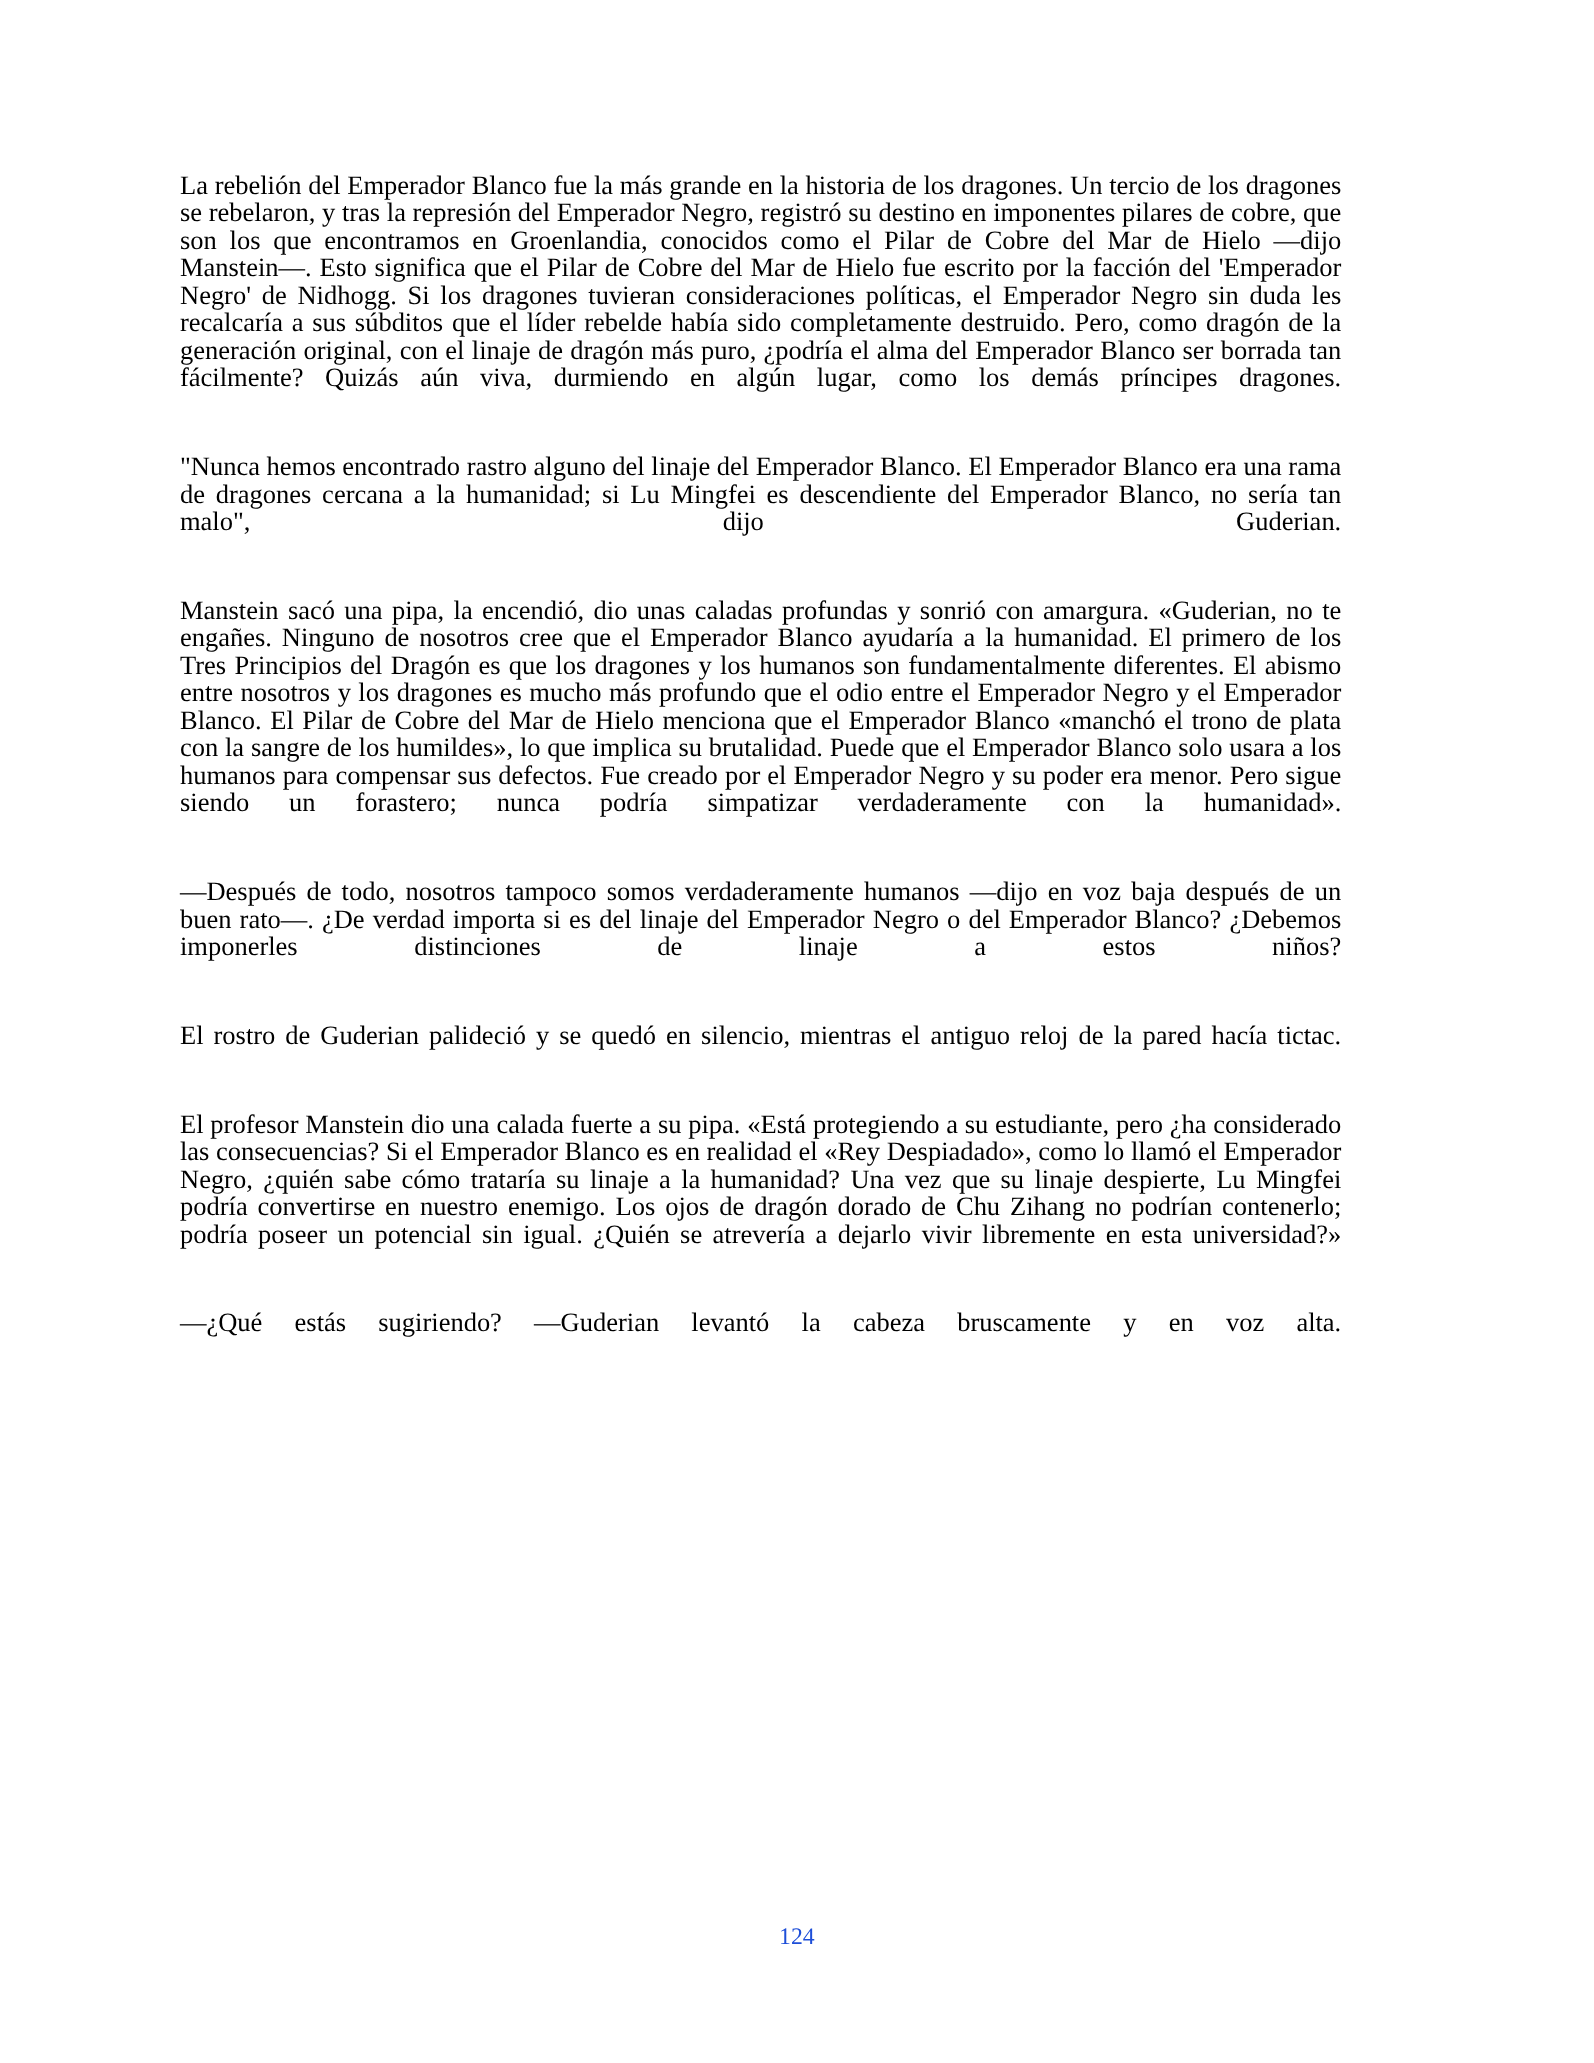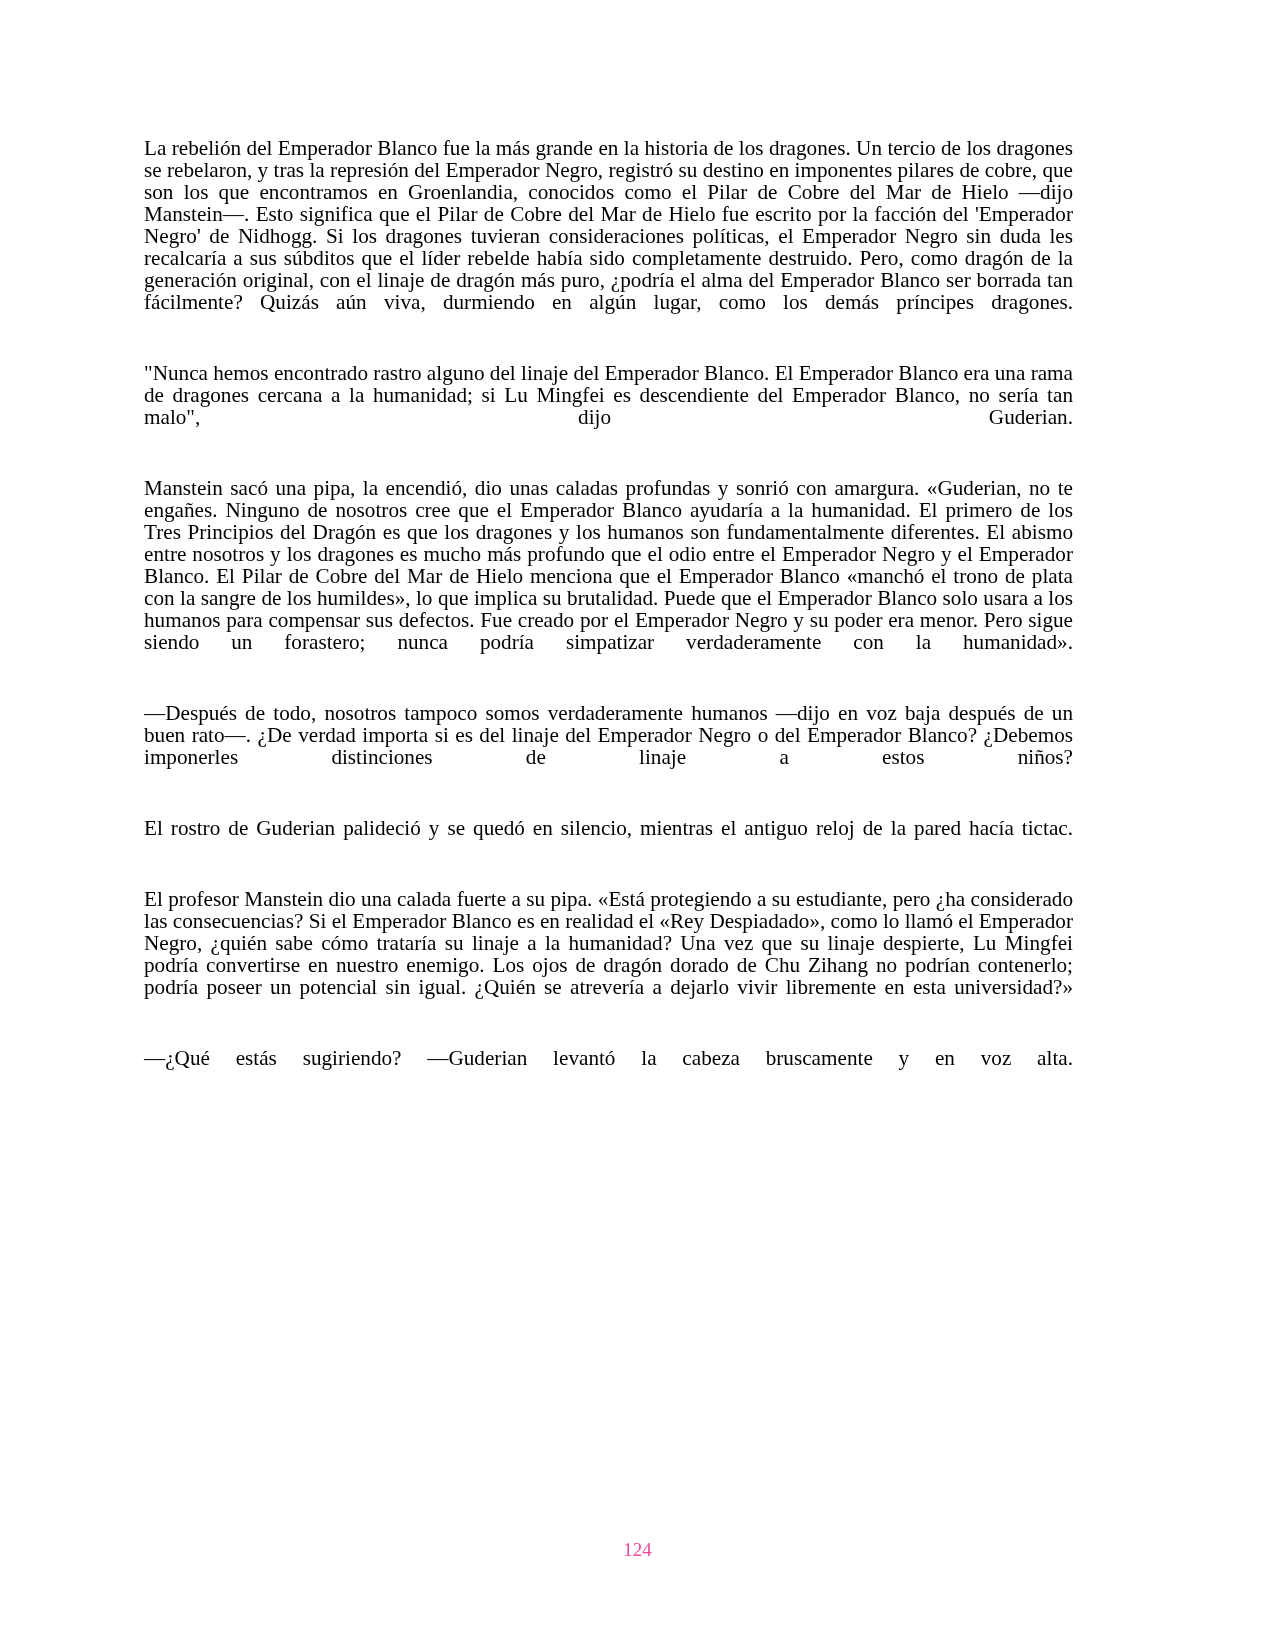--- a/index.html
+++ b/index.html
@@ -53,21 +53,21 @@
   }
   .page-number {
     position: absolute;
     left: 0;
     top: 1538px;
     width: 1275px;
     text-align: center;
     font-size: 19px;
     line-height: 24px;
     font-family: "Liberation Serif", "DejaVu Serif", serif;
-    color: #ec4899;
+    color: #1d4ed8;
   }
 </style>
 </head>
 <body>
 
 <div class="page">
   <div class="content">
     <p class="para">La rebelión del Emperador Blanco fue la más grande en la historia de los dragones. Un tercio de los dragones se rebelaron, y tras la represión del Emperador Negro, registró su destino en imponentes pilares de cobre, que son los que encontramos en Groenlandia, conocidos como el Pilar de Cobre del Mar de Hielo —dijo Manstein—. Esto significa que el Pilar de Cobre del Mar de Hielo fue escrito por la facción del 'Emperador Negro' de Nidhogg. Si los dragones tuvieran consideraciones políticas, el Emperador Negro sin duda les recalcaría a sus súbditos que el líder rebelde había sido completamente destruido. Pero, como dragón de la generación original, con el linaje de dragón más puro, ¿podría el alma del Emperador Blanco ser borrada tan fácilmente? Quizás aún viva, durmiendo en algún lugar, como los demás príncipes dragones.</p>
     <p class="para">"Nunca hemos encontrado rastro alguno del linaje del Emperador Blanco. El Emperador Blanco era una rama de dragones cercana a la humanidad; si Lu Mingfei es descendiente del Emperador Blanco, no sería tan malo", dijo Guderian.</p>
     <p class="para">Manstein sacó una pipa, la encendió, dio unas caladas profundas y sonrió con amargura. «Guderian, no te engañes. Ninguno de nosotros cree que el Emperador Blanco ayudaría a la humanidad. El primero de los Tres Principios del Dragón es que los dragones y los humanos son fundamentalmente diferentes. El abismo entre nosotros y los dragones es mucho más profundo que el odio entre el Emperador Negro y el Emperador Blanco. El Pilar de Cobre del Mar de Hielo menciona que el Emperador Blanco «manchó el trono de plata con la sangre de los humildes», lo que implica su brutalidad. Puede que el Emperador Blanco solo usara a los humanos para compensar sus defectos. Fue creado por el Emperador Negro y su poder era menor. Pero sigue siendo un forastero; nunca podría simpatizar verdaderamente con la humanidad».</p>

